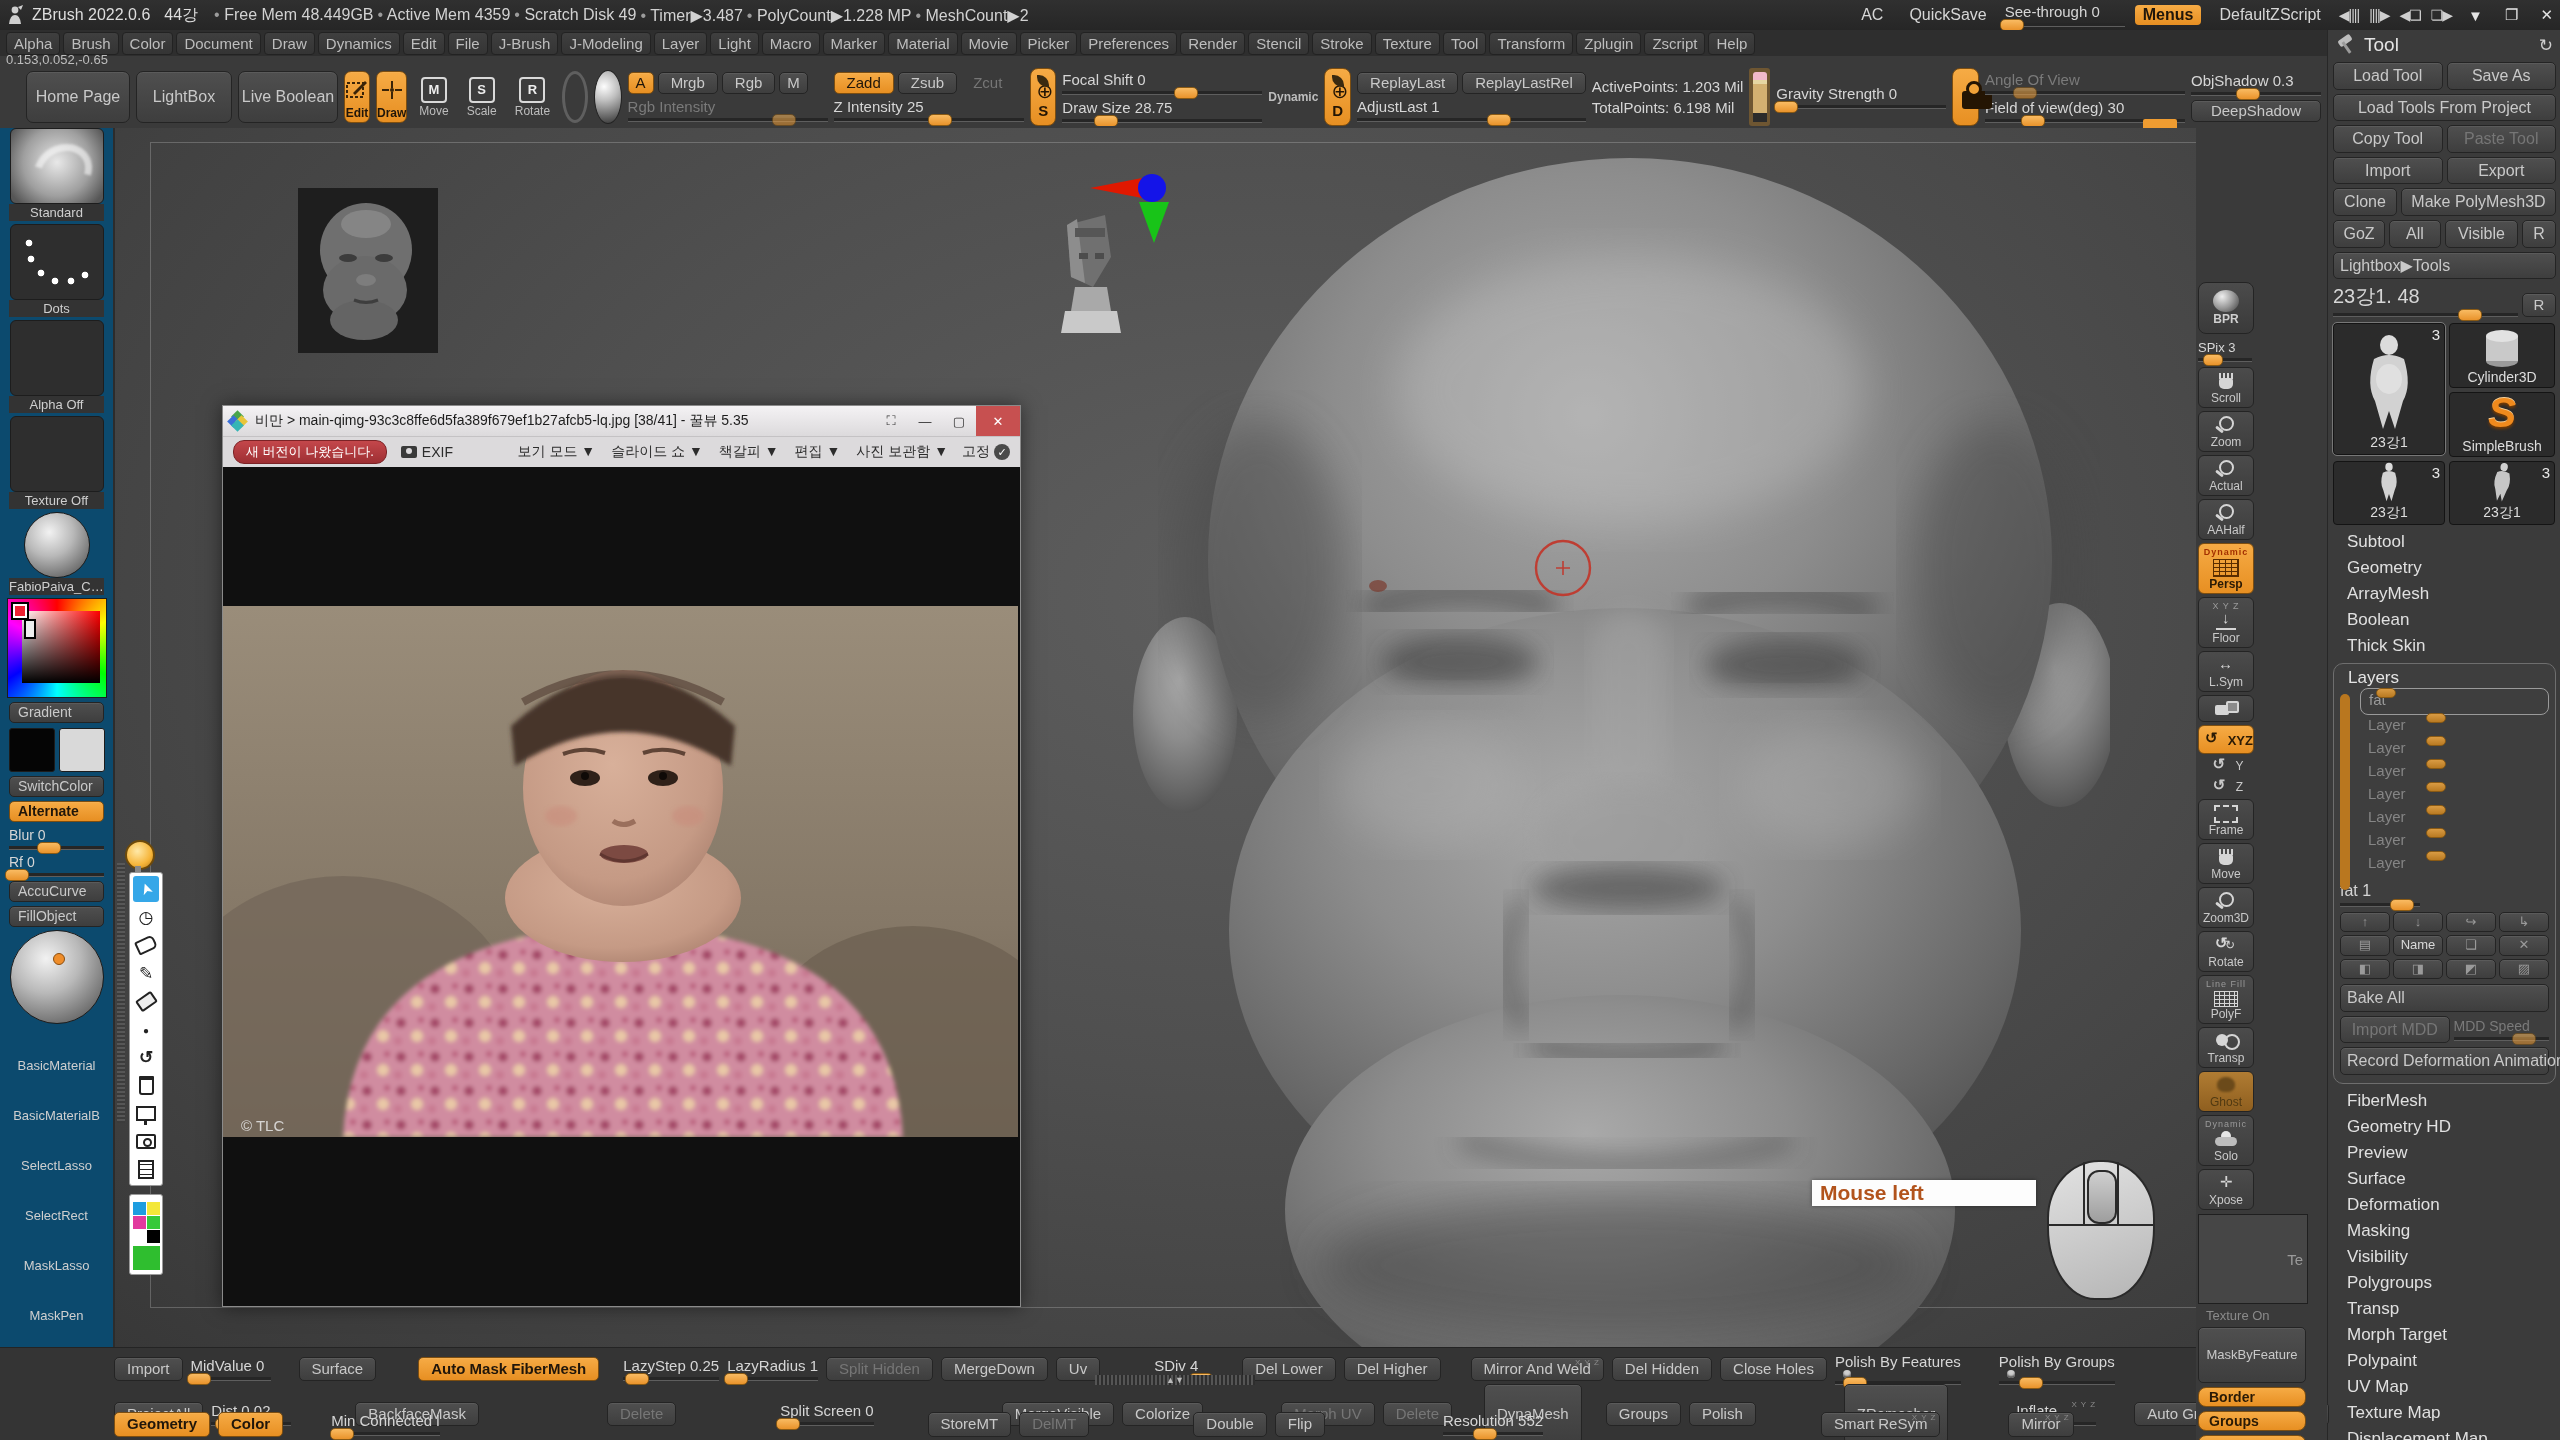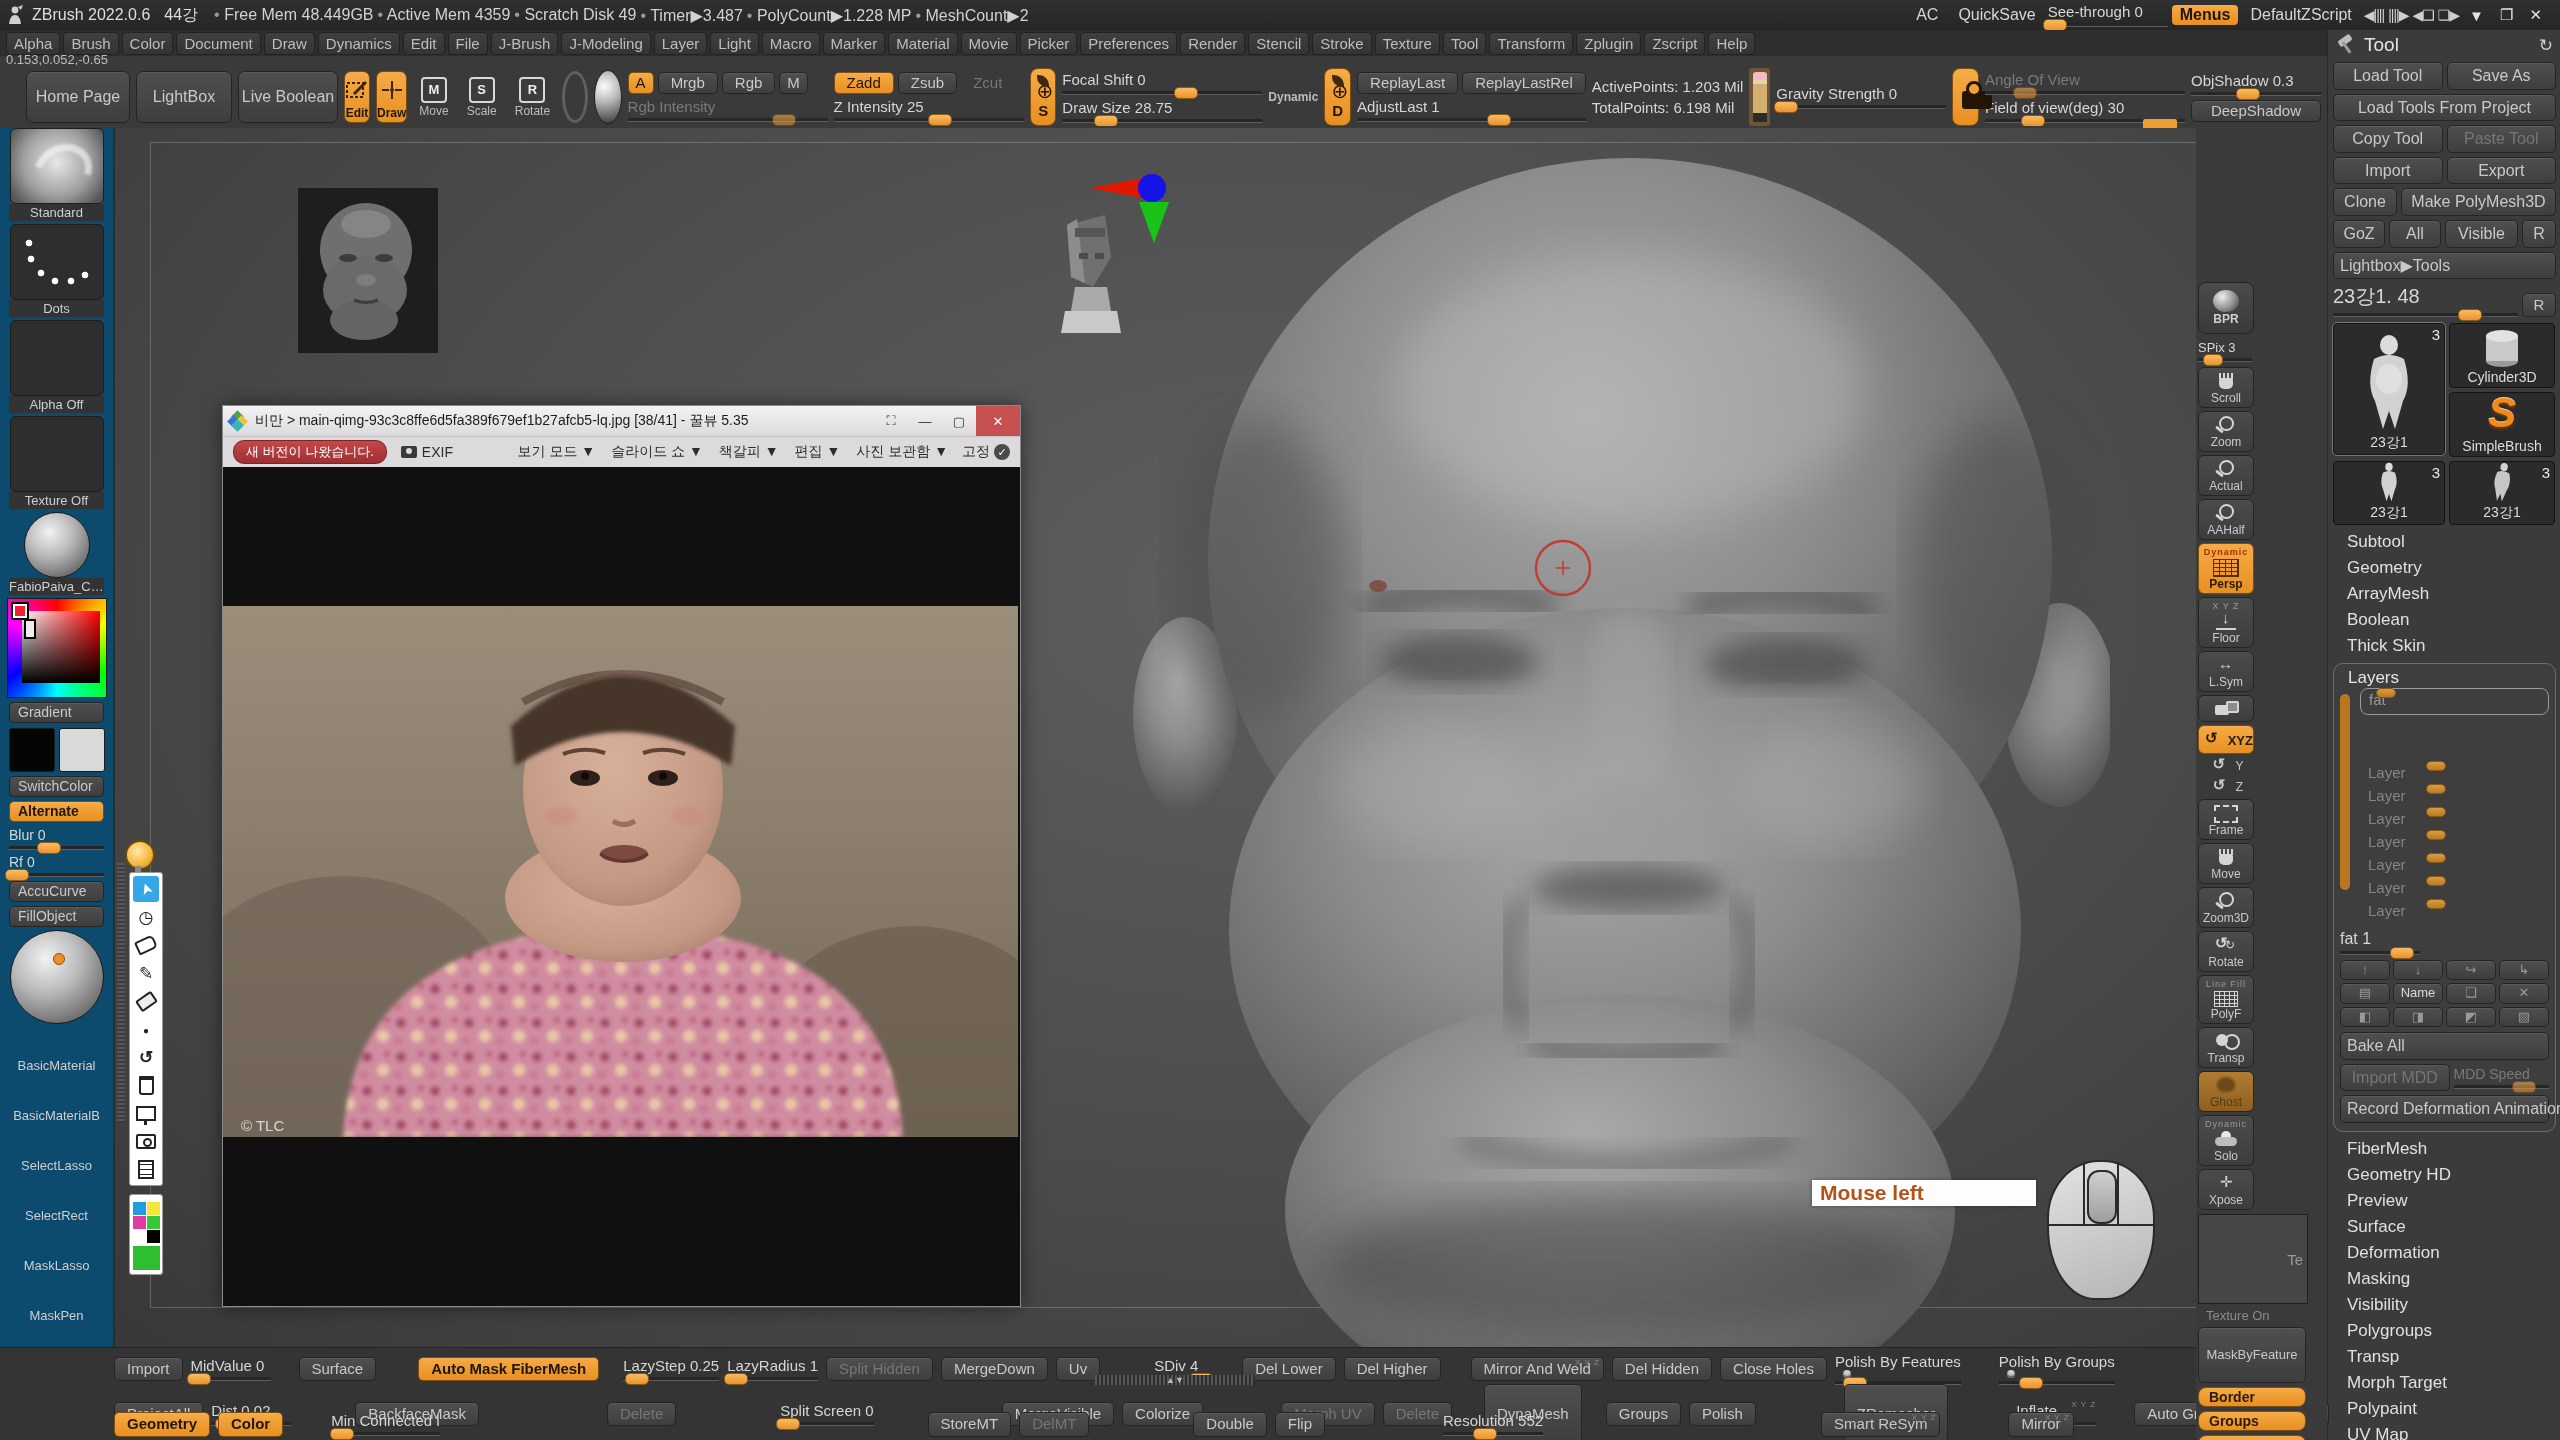--- a/index.html
+++ b/index.html
@@ -24,21 +24,21 @@
   .sld.dim .handle{opacity:.55;}
   .dot-mark{width:8px;height:8px;border-radius:50%;background:#cfcfcf;display:inline-block;margin-left:8px;box-shadow:inset 0 -2px 2px #555;}
   
   .titlebar{position:absolute;left:0;top:0;width:2560px;height:30px;background:linear-gradient(#303030,#262626);
             display:flex;align-items:center;border-bottom:1px solid #1b1b1b;font-size:16px;}
   .titlebar .logo{margin:0 8px 0 6px;display:flex;}
   .tb-title{color:#dedede;margin-right:14px;}
   .tb-doc{color:#dedede;margin-right:16px;}
   .tb-status{display:flex;gap:4px;color:#d2d2d2;}
   .tb-status .st::before{content:"• ";color:#9b9b9b;}
-  .tb-right{margin-left:auto;display:flex;align-items:center;gap:4px;padding-right:12px;}
+  .tb-right{margin-left:auto;display:flex;align-items:center;gap:10px;padding-right:1px;}
   .tb-right .flat{color:#d6d6d6;font-size:16px;padding:1px 8px;}
   .tb-right .flat.on{background:linear-gradient(#f6ab45,#e78f22);color:#20160a;border-radius:4px;}
   .see{min-width:120px;}
   .tb-ico{color:#cfcfcf;font-size:14px;letter-spacing:-1px;}
   .winbtn{color:#e3e3e3;font-size:15px;padding:0 6px;}
   
   .menubar{position:absolute;left:0;top:30px;width:2327px;height:26px;background:#2e2e2e;
            display:flex;align-items:center;padding-left:6px;gap:3px;}
   .menu-item{background:linear-gradient(#3f3f3f,#343434);border:1px solid #222;border-radius:4px;
              color:#bdbdbd;font-size:15px;padding:2px 7px;}
@@ -246,21 +246,21 @@
   .tthumb .badge{position:absolute;right:4px;top:2px;font-size:15px;color:#e8e8e8;}
   .tthumb.sel{outline:1px solid #777;}
   .tthumb .cap{padding:1px 0 2px;}
   .cylsvg,.figsvg{display:block;}
   .sbrush{font-size:42px;font-weight:bold;color:#f08a1d;text-shadow:0 2px 3px #7a3c00,0 -1px 0 #ffd9a0;font-style:italic;}
   .tp-sections{display:flex;flex-direction:column;}
   .tp-sec{padding:3px 0 3px 14px;color:#e0e0e0;font-size:17px;}
   .layers{border:1px solid #6e6e6e;border-radius:10px;background:#3e3e3e;padding:4px 6px 8px;position:relative;}
   .layers .title{font-size:17px;color:#e4e4e4;padding-left:8px;}
   .lay-scroll{position:absolute;left:6px;top:30px;width:10px;height:196px;background:#b9771f;border-radius:5px;}
-  .lay-list{margin-left:20px;display:flex;flex-direction:column;gap:48px;}
+  .lay-list{margin-left:20px;display:flex;flex-direction:column;}
   .l-sel{border:1px solid #9a9a9a;border-radius:8px;padding:2px 8px 6px;position:relative;}
   .l-sel .nm{color:#9a9a9a;font-size:15px;}
   .l-sel .line{position:relative;height:2px;background:#2c2c2c;border-bottom:1px solid #5e5e5e;margin-top:2px;}
   .l-row{padding:1px 8px 5px;}
   .l-row .nm{color:#858585;font-size:15px;}
   .l-row .line{position:relative;height:2px;margin:2px 30px 0;background:#2c2c2c;border-bottom:1px solid #555;}
   .l-row .handle,.l-sel .handle{width:18px;height:8px;top:-3px;background:linear-gradient(#d99b43,#b97a22);}
   .lay-grid{display:grid;grid-template-columns:1fr 1fr 1fr 1fr;gap:3px;margin-top:5px;}
   .lay-grid .btn{font-size:13px;padding:2px 0;color:#9a9a9a;}
   .fullbtn{width:100%;justify-content:flex-start;padding-left:8px;font-size:15px;}

